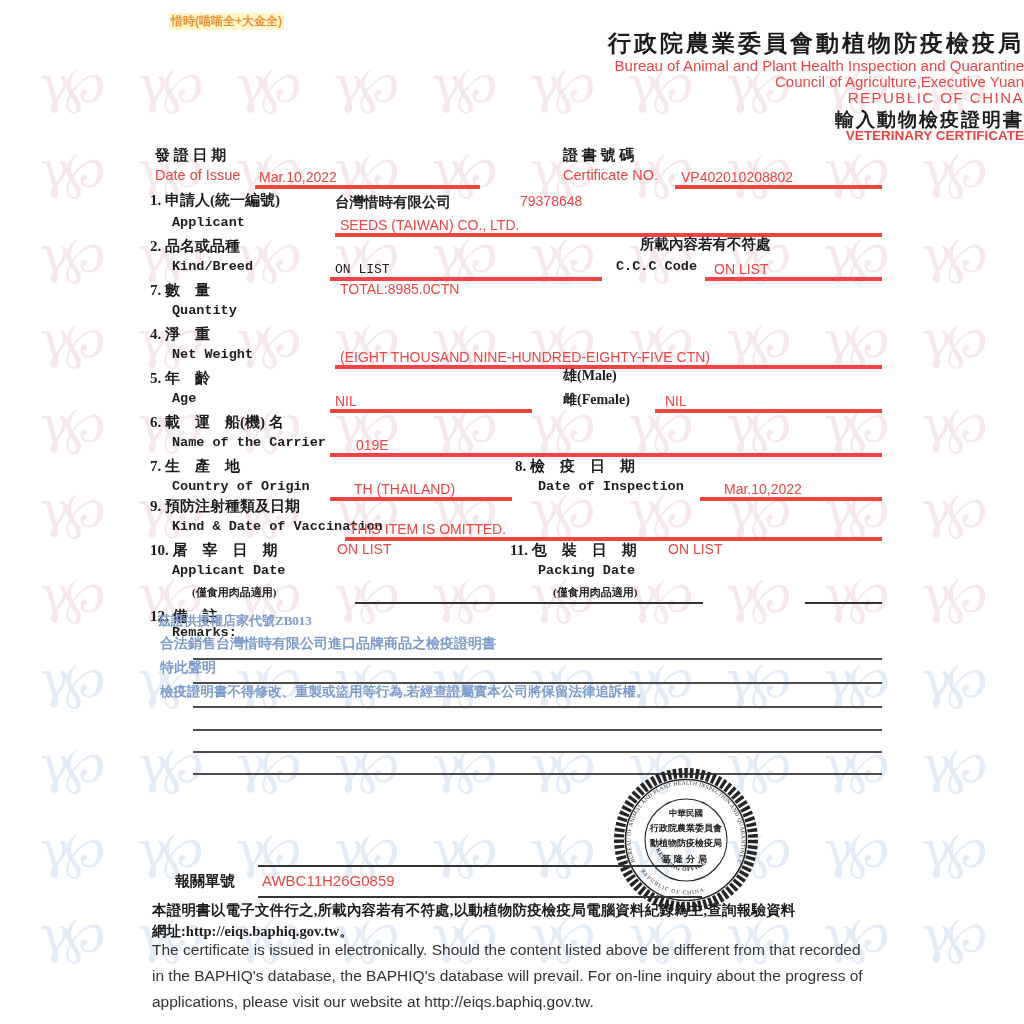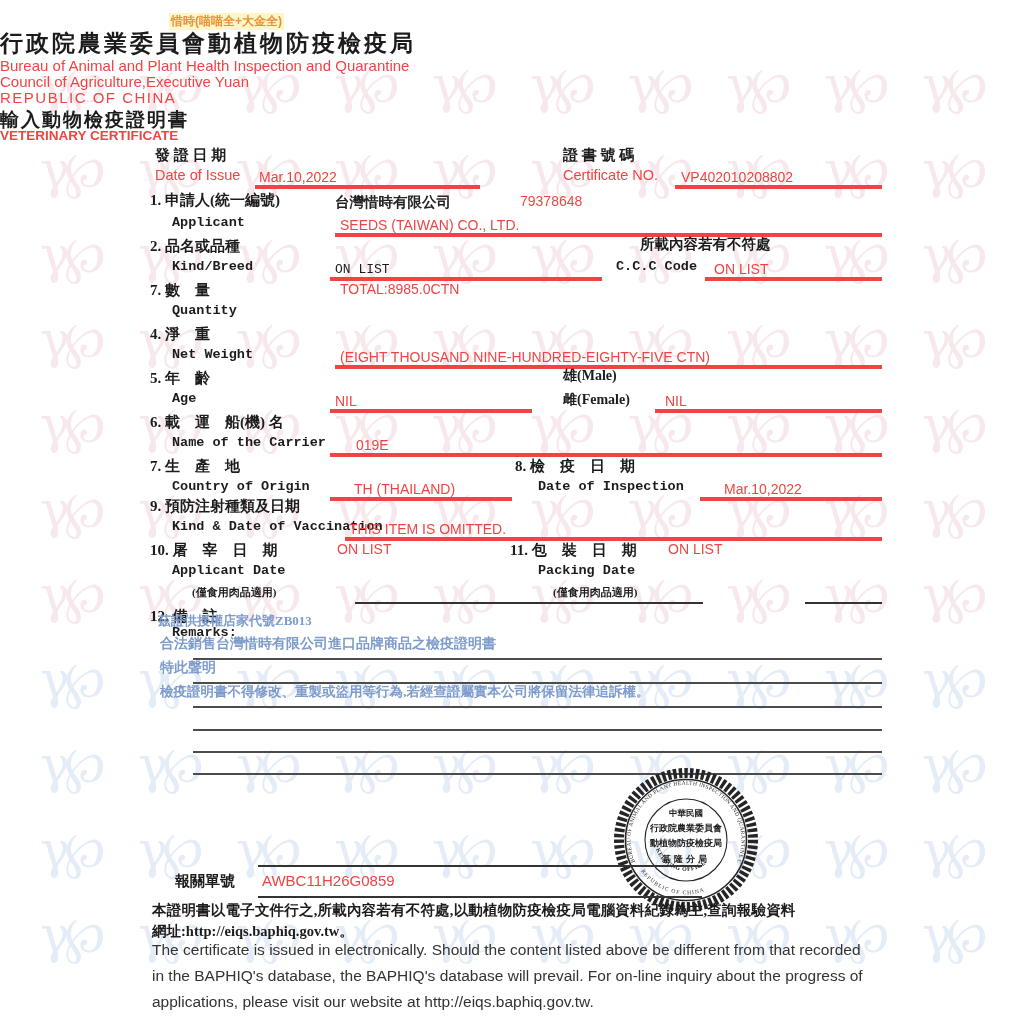--- a/index.html
+++ b/index.html
@@ -3,21 +3,21 @@
 <meta charset="utf-8">
 <style>
   html,body{margin:0;padding:0;background:#fff;}
   #sheet{position:relative;width:1024px;height:1024px;background:#ffffff;overflow:hidden;
          font-family:"Liberation Sans","DejaVu Sans",sans-serif;}
   .abs{position:absolute;white-space:nowrap;}
   .cjk{font-family:"Liberation Serif","DejaVu Serif",serif;font-weight:bold;color:#1c1c1c;}
   .cjkv{font-family:"Liberation Serif","DejaVu Serif",serif;font-weight:600;color:#222;}
   .mono{font-family:"Liberation Mono","DejaVu Sans Mono",monospace;font-weight:bold;color:#1c1c1c;}
   .sans{font-family:"Liberation Sans","DejaVu Sans",sans-serif;color:#ef4444;}
-  .ctr{left:0;right:0;text-align:left;}
+  .ctr{left:0;right:0;text-align:right;}
   .ul{border-bottom:4px solid #ef4444;display:flex;align-items:flex-end;}
   .ul span{display:inline-block;}
   .rule{position:absolute;border-top:2px solid #4c4c4c;}
   .thick{position:absolute;border-top:2.5px solid #333;}
   .blue{font-family:"Liberation Serif","DejaVu Serif",serif;color:#7d9bcb;font-weight:600;}
   .tag{color:#e8913a;font-weight:bold;background:rgba(255,236,150,.55);padding:0 2px;
        font-family:"Liberation Sans",sans-serif;}
   .wm{position:absolute;font-family:"DejaVu Serif",serif;font-size:50px;letter-spacing:-6px;
       opacity:.55;pointer-events:none;user-select:none;line-height:1;}
   svg text{font-family:"Liberation Serif","DejaVu Serif",serif;}

